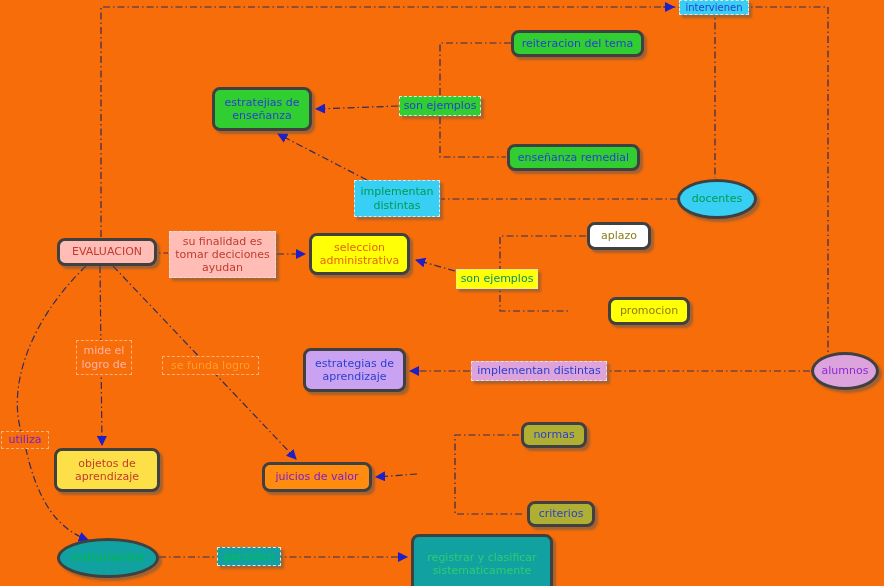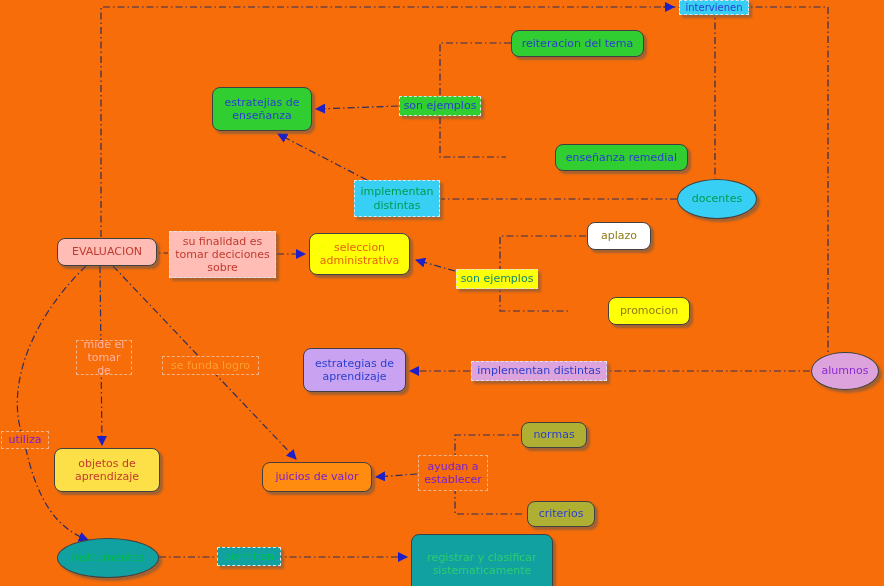--- a/index.html
+++ b/index.html
@@ -5,35 +5,35 @@
   html,body{margin:0;padding:0;}
   body{font-family:"DejaVu Sans","Liberation Sans",sans-serif;background:#F66D0A;}
   #stage{position:relative;width:884px;height:586px;background:#F66D0A;overflow:hidden;}
   svg.wires{position:absolute;left:0;top:0;z-index:1;}
   .wire{fill:none;stroke:#2E2E60;stroke-width:1.2;stroke-dasharray:7 3 1.5 3;}
   .node{
     position:absolute;z-index:2;display:flex;align-items:center;justify-content:center;
     text-align:center;font-size:11px;line-height:1.2;padding:1px 3px;box-sizing:border-box;
     cursor:default;white-space:normal;
   }
-  .concept{border:1px solid #404040;border-radius:8px;box-shadow:3px 3px 2px rgba(85,85,85,.5);}
+  .concept{border:3px solid #404040;border-radius:8px;box-shadow:3px 3px 2px rgba(85,85,85,.5);}
   .ellipse{border-radius:50%;}
   .linklbl{border:1px dashed #E3E3E3;}
   .linklbl.filled{box-shadow:3px 3px 2px rgba(85,85,85,.45);}
   .linklbl.onbg{border-color:#F2B386;}
 
   #n-evaluacion{left:57px;top:238px;width:100px;height:28px;background:#FFBDB6;color:#C23B2E;}
   #n-su-finalidad{left:169px;top:231px;width:107px;height:47px;background:#FFBDB6;color:#C23B2E;}
   #n-seleccion{left:309px;top:233px;width:101px;height:42px;background:#FFFF05;color:#E8640A;}
   #n-aplazo{left:587px;top:222px;width:64px;height:28px;background:#ffffff;color:#8F7D14;}
   #n-promocion{left:572px;top:297px;width:82px;height:28px;background:#FFFF05;color:#8F7D14;margin-left:36px;}
   #n-sonej-admin{left:456px;top:269px;width:82px;height:20px;background:#FFFF05;color:#0D8F6F;}
   #n-estratejias{left:212px;top:87px;width:100px;height:44px;background:#30CE30;color:#2B3FD0;}
   #n-reiteracion{left:511px;top:30px;width:133px;height:27px;background:#30CE30;color:#2B3FD0;}
-  #n-remedial{left:507px;top:144px;width:133px;height:27px;background:#30CE30;color:#2B3FD0;margin-left:48px;}
+  #n-remedial{left:507px;top:144px;width:133px;height:27px;background:#30CE30;color:#2B3FD0;}
   #n-sonej-ens{left:399px;top:96px;width:82px;height:20px;background:#30CE30;color:#2B3FD0;}
   #n-impl-cyan{left:354px;top:180px;width:86px;height:37px;background:#38CFF5;color:#009C4E;}
   #n-docentes{left:677px;top:179px;width:80px;height:40px;background:#38CFF5;color:#009C4E;}
   #n-intervienen{left:679px;top:0px;width:70px;height:15px;background:#38CFF5;color:#2B3FD0;font-size:10px;padding:0 2px;}
   #n-alumnos{left:811px;top:352px;width:68px;height:38px;background:#DCA3DC;color:#8A2BD0;}
   #n-impl-violet{left:471px;top:361px;width:136px;height:20px;background:#DCA3DC;color:#2B3FD0;}
   #n-estrategias{left:303px;top:348px;width:103px;height:44px;background:#C9A3F2;color:#2B3FD0;}
   #n-mide{left:76px;top:340px;width:56px;height:35px;background:#F66D0A;color:#FFB3A6;}
   #n-sefunda{left:162px;top:356px;width:97px;height:19px;background:#F66D0A;color:#FF9E2E;}
   #n-objetos{left:54px;top:448px;width:106px;height:44px;background:#fde047;color:#C23B2E;}
@@ -72,40 +72,39 @@
     <path class="wire" d="M470,371 L410,371" marker-end="url(#arr)"></path>
     <path class="wire" d="M100,266 L102,445" marker-end="url(#arr)"></path>
     <path class="wire" d="M113,266 L296,459" marker-end="url(#arr)"></path>
     <path class="wire" d="M86,266 C30,320 4,390 24,440 C36,500 56,528 88,540" marker-end="url(#arr)"></path>
     <path class="wire" d="M519,435 L455,435 L455,514 L525,514"></path>
     <path class="wire" d="M417,474 L376,477" marker-end="url(#arr)"></path>
     <path class="wire" d="M159,557 L407,557" marker-end="url(#arr)"></path>
   </svg>
 
   <div class="node concept" id="n-evaluacion">EVALUACION</div>
-  <div class="node linklbl filled" id="n-su-finalidad">su finalidad es tomar deciciones sobre</div>
+  <div class="node linklbl filled" id="n-su-finalidad">su finalidad es tomar deciciones ayudan</div>
   <div class="node concept" id="n-seleccion">seleccion administrativa</div>
   <div class="node concept" id="n-aplazo">aplazo</div>
   <div class="node concept" id="n-promocion">promocion</div>
   <div class="node linklbl filled" id="n-sonej-admin">son ejemplos</div>
   <div class="node concept" id="n-estratejias">estratejias de enseñanza</div>
   <div class="node concept" id="n-reiteracion">reiteracion del tema</div>
   <div class="node concept" id="n-remedial">enseñanza remedial</div>
   <div class="node linklbl filled" id="n-sonej-ens">son ejemplos</div>
   <div class="node linklbl filled" id="n-impl-cyan">implementan distintas</div>
   <div class="node concept ellipse" id="n-docentes">docentes</div>
   <div class="node linklbl filled" id="n-intervienen">intervienen</div>
   <div class="node concept ellipse" id="n-alumnos">alumnos</div>
   <div class="node linklbl filled" id="n-impl-violet">implementan distintas</div>
   <div class="node concept" id="n-estrategias">estrategias de aprendizaje</div>
-  <div class="node linklbl onbg" id="n-mide">mide el tomar de</div>
+  <div class="node linklbl onbg" id="n-mide">mide el logro de</div>
   <div class="node linklbl onbg" id="n-sefunda">se funda logro</div>
   <div class="node concept" id="n-objetos">objetos de aprendizaje</div>
   <div class="node concept" id="n-juicios">juicios de valor</div>
-  <div class="node linklbl onbg" id="n-ayudan">ayudan a establecer</div>
   <div class="node concept" id="n-normas">normas</div>
   <div class="node concept" id="n-criterios">criterios</div>
   <div class="node linklbl onbg" id="n-utiliza">utiliza</div>
   <div class="node concept ellipse" id="n-instrumentos">instrumentos</div>
   <div class="node linklbl filled" id="n-permiten">permiten</div>
   <div class="node concept" id="n-registrar">registrar y clasificar sistematicamente</div>
 
 </div>
 
 </body></html>

